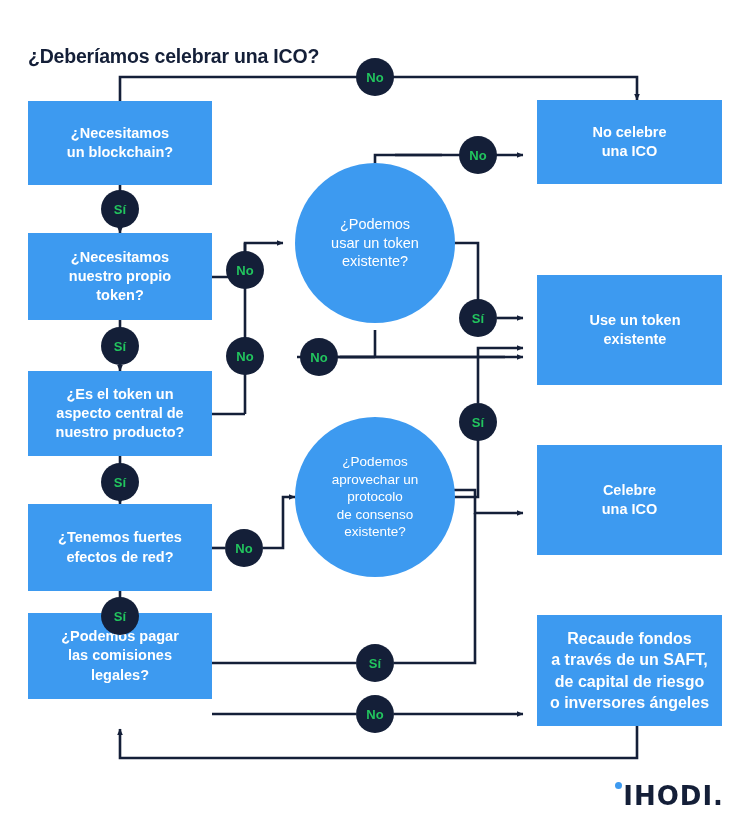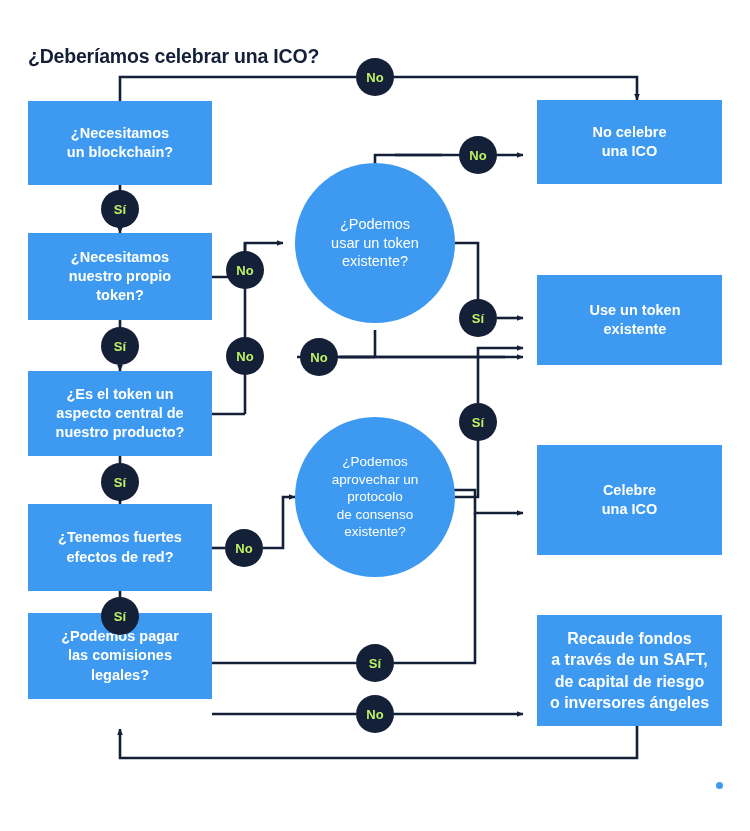--- a/index.html
+++ b/index.html
@@ -62,21 +62,21 @@
     text-align: center;
     font-weight: normal;
     font-size: 14.5px;
     line-height: 1.3;
     box-sizing: border-box;
     white-space: pre-line;
   }
   .edge-label {
     position: absolute;
     background: #141f38;
-    color: #bef264;
+    color: #22c55e;
     border-radius: 50%;
     width: 38px;
     height: 38px;
     display: flex;
     align-items: center;
     justify-content: center;
     font-size: 13px;
     font-weight: bold;
     box-sizing: border-box;
   }
@@ -191,21 +191,21 @@
 
   <div class="node-circle" style="left:295px; top:417px; width:160px; height:160px; font-size:13.5px;">¿Podemos
 aprovechar un
 protocolo
 de consenso
 existente?</div>
 
   <div class="node-box" style="left:537px; top:100px; width:185px; height:84px;">No celebre
 una ICO</div>
 
-  <div class="node-box" style="left:537px; top:275px; width:185px; height:90px;padding-left:17px;">Use un token
+  <div class="node-box" style="left:537px; top:275px; width:185px; height:110px;padding-left:17px;">Use un token
 existente</div>
 
   <div class="node-box" style="left:537px; top:445px; width:185px; height:110px;">Celebre
 una ICO</div>
 
   <div class="node-box" style="left:537px; top:615px; width:185px; height:111px; font-size:16px;">Recaude fondos
 a través de un SAFT,
 de capital de riesgo
 o inversores ángeles</div>
 
@@ -232,15 +232,16 @@
   <div class="edge-label" style="left:300px; top:338px;">No</div>
 
   <div class="edge-label" style="left:459px; top:403px;">Sí</div>
 
   <div class="edge-label" style="left:356px; top:644px;">Sí</div>
 
   <div class="edge-label" style="left:356px; top:695px;">No</div>
 
   <div id="logo">
     <span class="dot"></span>
+    <span class="word">IHODI.</span>
   </div>
 
 </div>
 
 </body></html>

